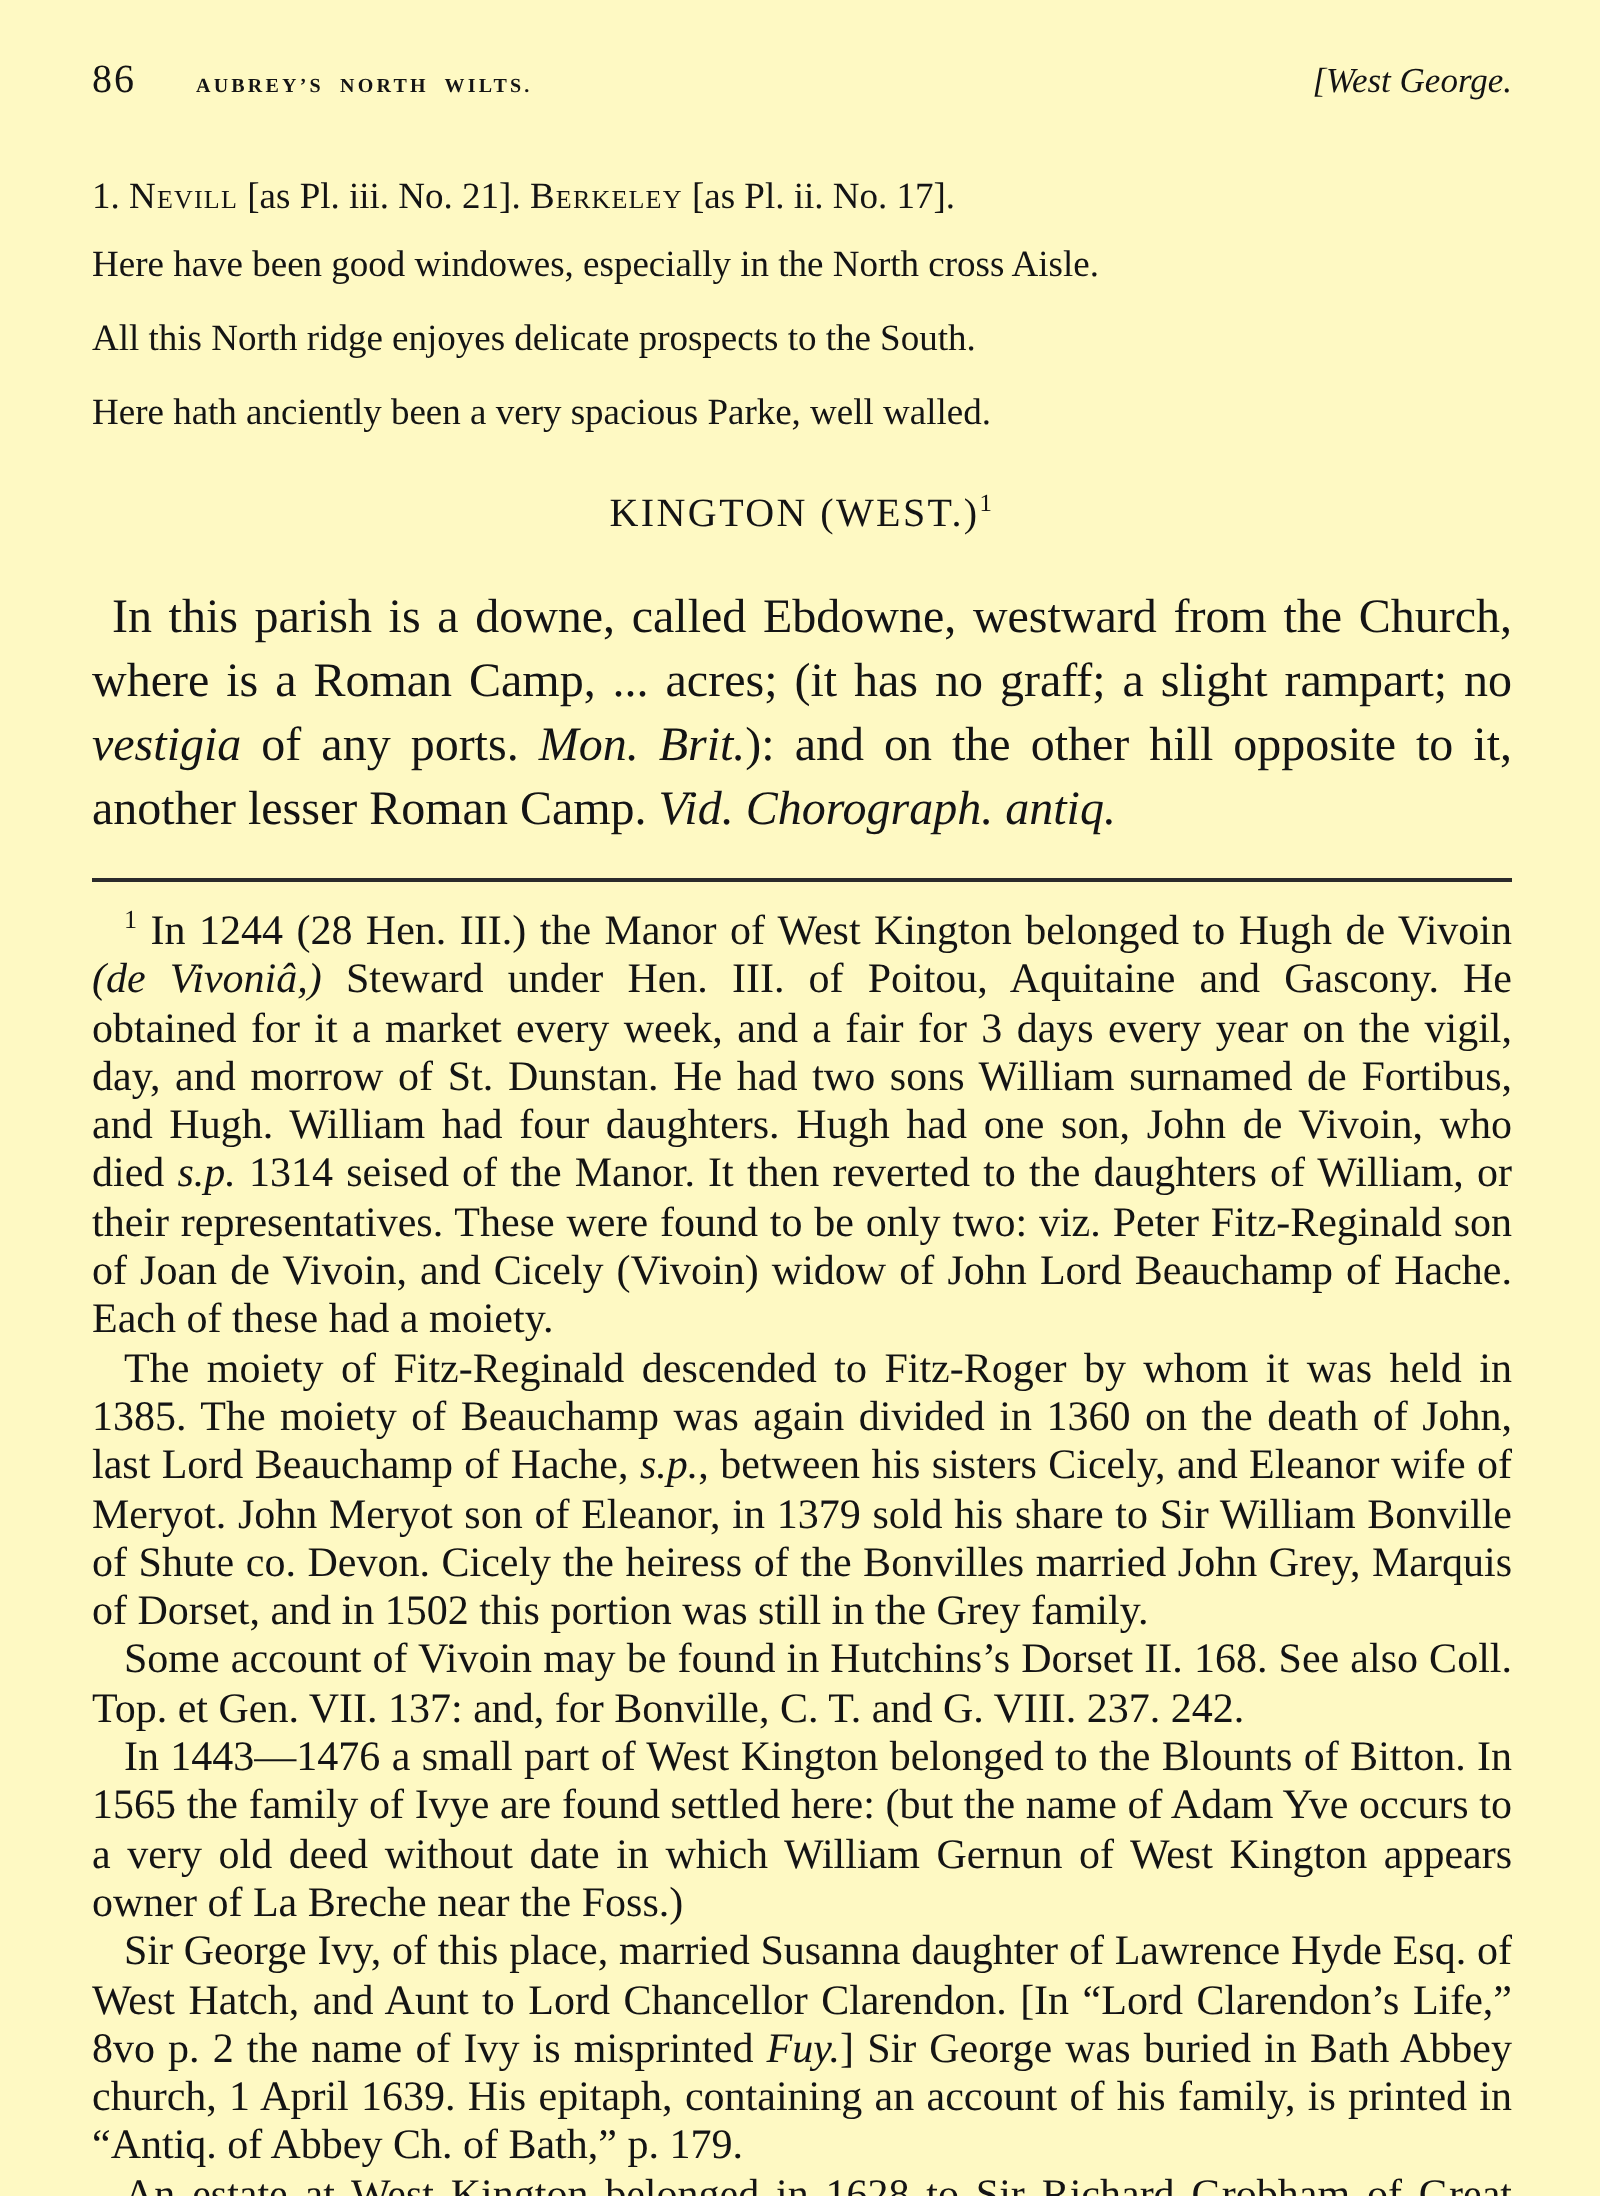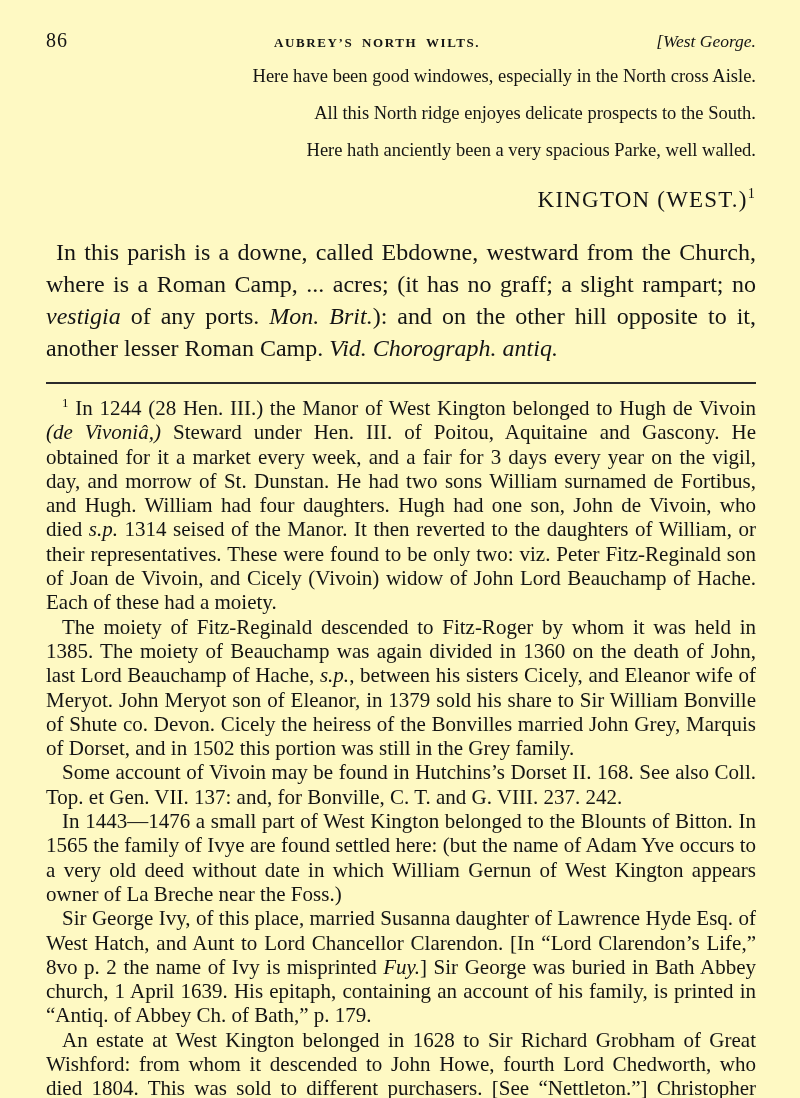--- a/index.html
+++ b/index.html
@@ -17,39 +17,39 @@
     background: #fef9c3;
     overflow: hidden;
   }
   
   .header {
     display: flex; align-items: baseline; justify-content: space-between;
     line-height: 24px;
   }
   .page-number { font-size: 20px; letter-spacing: 1px; }
   .running-title {
-    font-size: 13px; font-weight: 700; letter-spacing: 1.6px;
+    font-size: 10px; font-weight: 700; letter-spacing: 1.6px;
     word-spacing: 4px;
-    flex: 1; text-align: center; padding-left: 30px;
+    flex: 1; text-align: left; padding-left: 30px;
   }
   .corner-note { font-style: italic; font-size: 17.5px; white-space: nowrap; }
   
   .entry {
     margin: 30px 0 0 0;
     font-size: 18.5px; line-height: 26px;
   }
   .bodyline {
     margin: 6px 0 0 0;
-    font-size: 18.5px; line-height: 31px; text-align: right;
+    font-size: 18.5px; line-height: 31px;
   }
   .section-heading {
     margin: 20px 0 0 0;
-    text-align: right;
+    text-align: center;
     font-weight: 400;
-    font-size: 23px; letter-spacing: 1.2px;
+    font-size: 20px; letter-spacing: 1.2px;
     line-height: 28px;
   }
   .para {
     margin: 22px 0 0 0;
     font-size: 24px; line-height: 32px;
     text-align: justify;
     text-indent: 10px;
   }
   
   .footnote-rule {
@@ -74,20 +74,21 @@
 
 <div class="page">
 
   <header class="header">
     <span class="page-number">86</span>
     <span class="running-title">AUBREY’S NORTH WILTS.</span>
     <span class="corner-note">[West George.</span>
   </header>
 
   <main>
+    <p class="entry"><span>1.  </span><span class="seg-sc">Nevill</span><span> [as Pl. iii. No. 21].   </span><span class="seg-sc">Berkeley</span><span> [as Pl. ii. No. 17].</span></p>
 
     <p class="bodyline">Here have been good windowes, especially in the North cross Aisle.</p>
     <p class="bodyline">All this North ridge enjoyes delicate prospects to the South.</p>
     <p class="bodyline">Here hath anciently been a very spacious Parke, well walled.</p>
 
     <h2 class="section-heading"><span>KINGTON (WEST.)</span><span class="seg-sup">1</span></h2>
 
     <p class="para"><span>In this parish is a downe, called Ebdowne, westward from the Church, where is a Roman Camp, ... acres; (it has no graff; a slight rampart; no </span><span class="seg-i">vestigia</span><span> of any ports. </span><span class="seg-i">Mon. Brit.</span><span>): and on the other hill opposite to it, another lesser Roman Camp. </span><span class="seg-i">Vid. Chorograph. antiq.</span></p>
   </main>
 

